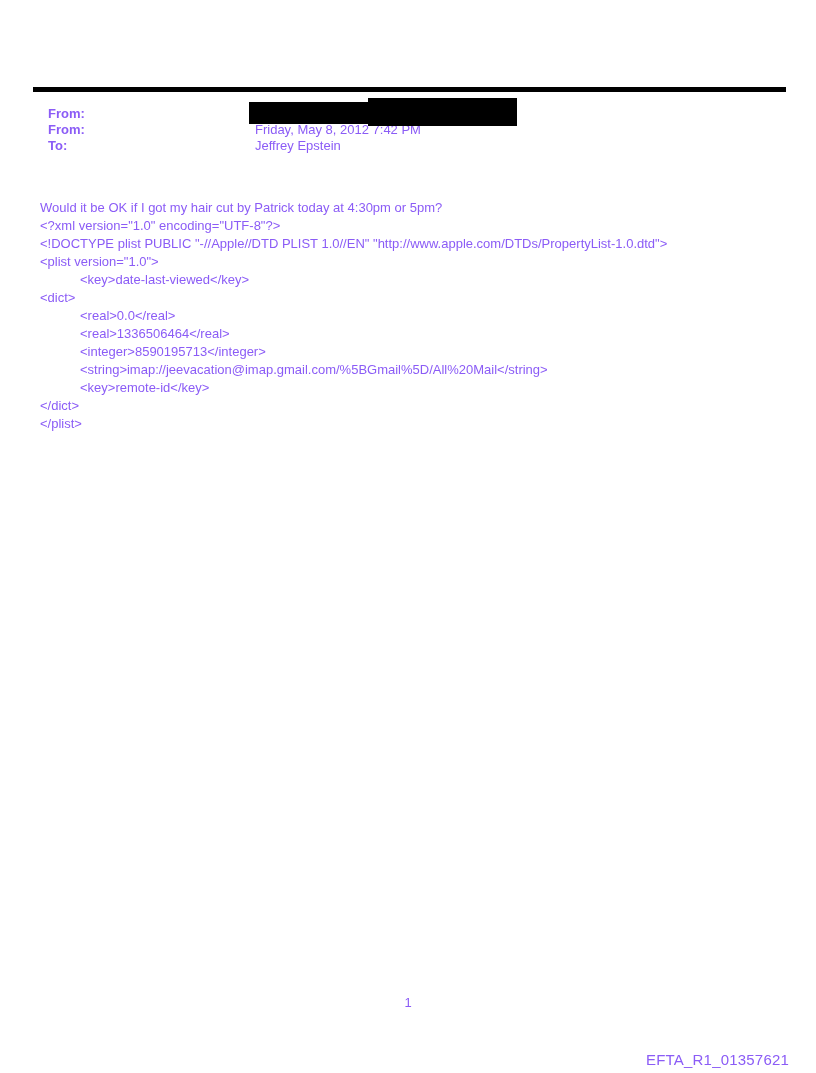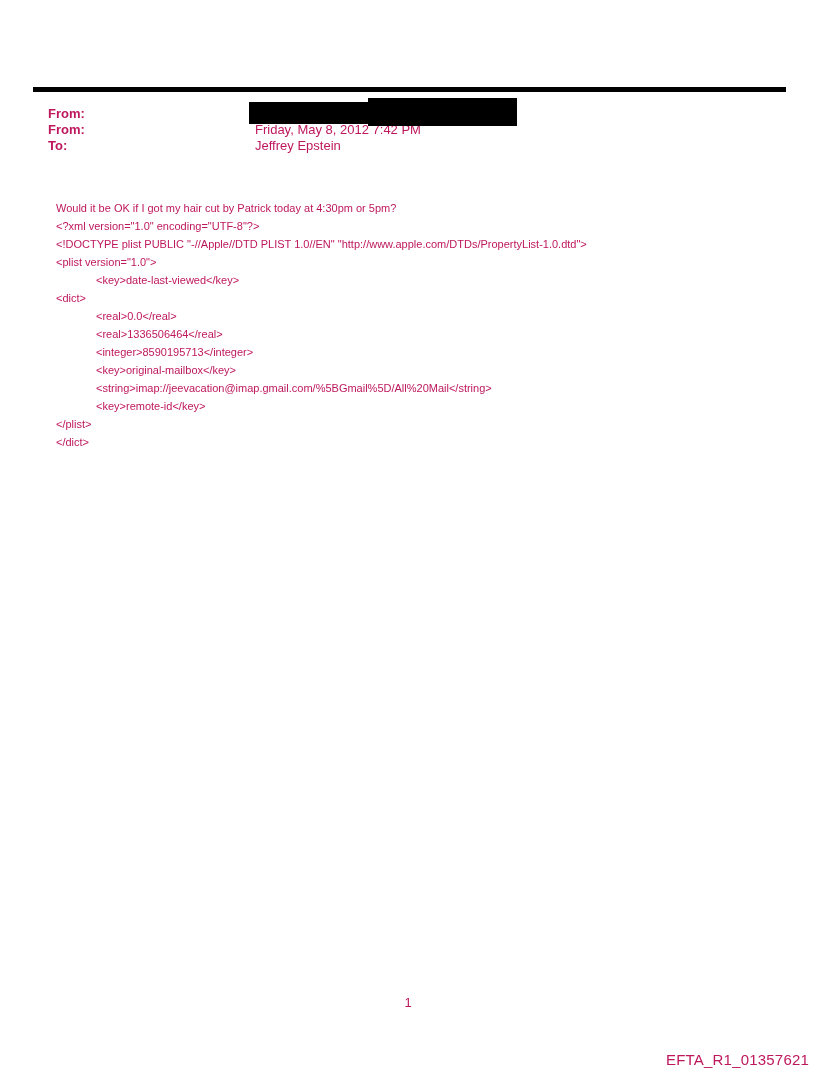--- a/index.html
+++ b/index.html
@@ -7,21 +7,21 @@
     padding: 0;
     background: #ffffff;
   }
   .page {
     position: relative;
     width: 816px;
     height: 1073px;
     background: #ffffff;
     overflow: hidden;
     font-family: "Liberation Sans", sans-serif;
-    color: #be185d;
+    color: #8b5cf6;
   }
   .top-rule {
     position: absolute;
     left: 33px;
     top: 87px;
     width: 753px;
     height: 4.5px;
     background: #000000;
   }
   .email-header {
@@ -52,43 +52,43 @@
     height: 22px;
   }
   .redaction.r2 {
     left: 368px;
     top: 98px;
     width: 149px;
     height: 28px;
   }
   .email-body {
     position: absolute;
-    left: 56px;
+    left: 40px;
     top: 199px;
-    font-size: 11px;
+    font-size: 13px;
     line-height: 18px;
   }
   .line {
     height: 18px;
     white-space: pre;
   }
   .line.indent {
     padding-left: 40px;
   }
   .page-number {
     position: absolute;
     left: 0;
     top: 995px;
     width: 816px;
     text-align: center;
     font-size: 13px;
   }
   .bates-number {
     position: absolute;
-    left: 666px;
+    left: 646px;
     top: 1051px;
     font-size: 15px;
     letter-spacing: 0.2px;
   }
 </style>
 </head>
 <body>
 
 <div class="page">
 
@@ -115,24 +115,23 @@
   <div class="email-body">
     <div class="line">Would it be OK if I got my hair cut by Patrick today at 4:30pm or 5pm?</div>
     <div class="line">&lt;?xml version="1.0" encoding="UTF-8"?&gt;</div>
     <div class="line">&lt;!DOCTYPE plist PUBLIC "-//Apple//DTD PLIST 1.0//EN" "http://www.apple.com/DTDs/PropertyList-1.0.dtd"&gt;</div>
     <div class="line">&lt;plist version="1.0"&gt;</div>
     <div class="line indent">&lt;key&gt;date-last-viewed&lt;/key&gt;</div>
     <div class="line">&lt;dict&gt;</div>
     <div class="line indent">&lt;real&gt;0.0&lt;/real&gt;</div>
     <div class="line indent">&lt;real&gt;1336506464&lt;/real&gt;</div>
     <div class="line indent">&lt;integer&gt;8590195713&lt;/integer&gt;</div>
-    <div class="line indent">&lt;key&gt;original-mailbox&lt;/key&gt;</div>
     <div class="line indent">&lt;string&gt;imap://jeevacation@imap.gmail.com/%5BGmail%5D/All%20Mail&lt;/string&gt;</div>
     <div class="line indent">&lt;key&gt;remote-id&lt;/key&gt;</div>
+    <div class="line">&lt;/dict&gt;</div>
     <div class="line">&lt;/plist&gt;</div>
-    <div class="line">&lt;/dict&gt;</div>
   </div>
 
   <div class="page-number">1</div>
 
   <div class="bates-number">EFTA_R1_01357621</div>
 
 </div>
 
 </body></html>

